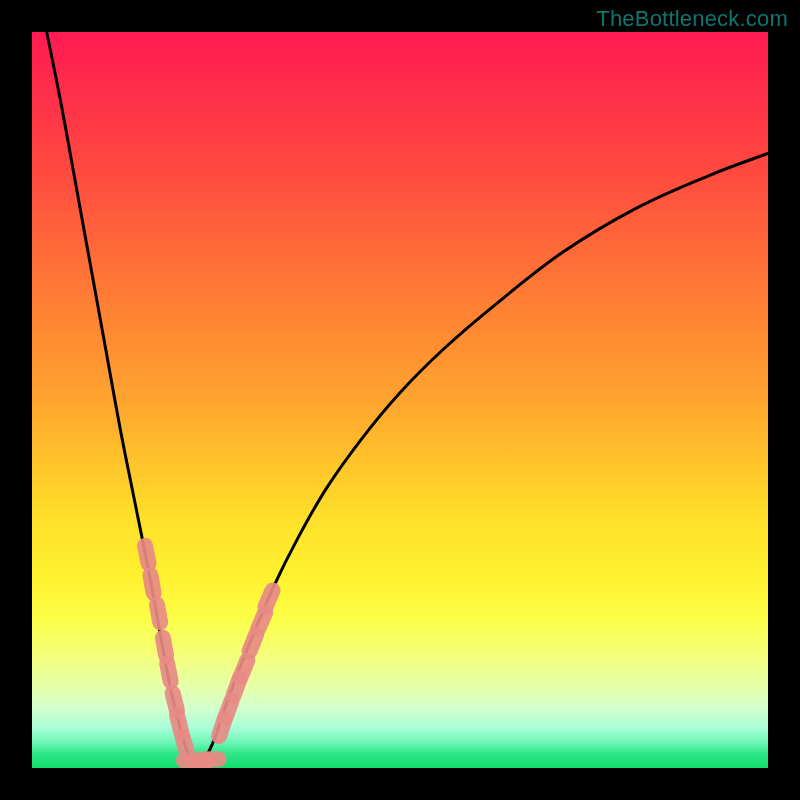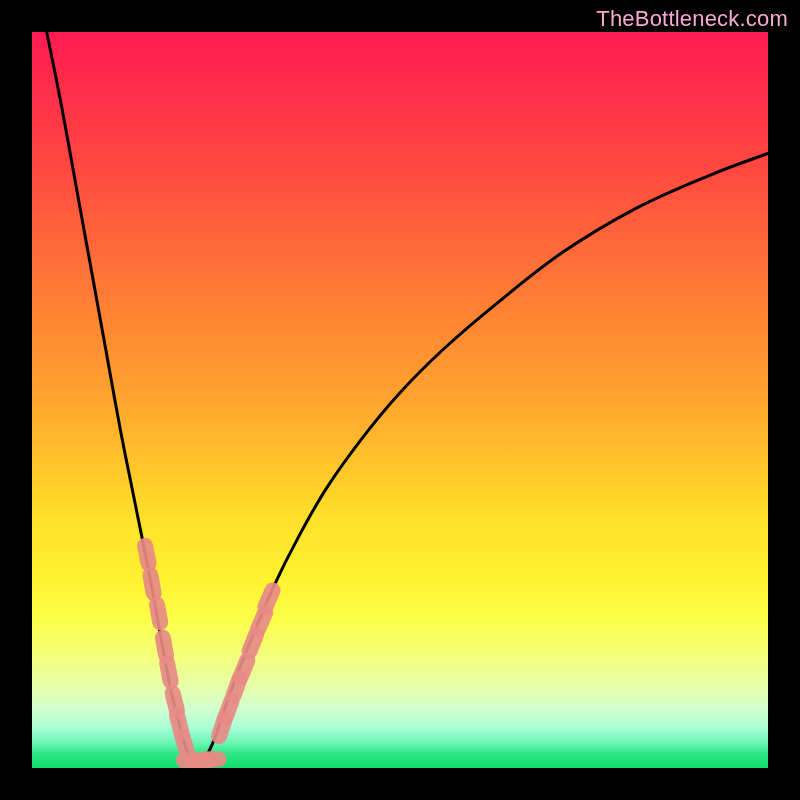--- a/index.html
+++ b/index.html
@@ -58,21 +58,21 @@
     position: absolute;
     left: 0;
     top: 0;
     width: 736px;
     height: 736px;
   }
   .watermark {
     position: absolute;
     top: 6px;
     right: 12px;
-    color: #f9a8d4;
+    color: #0f766e;
     font-size: 22px;
     font-weight: 500;
     letter-spacing: 0.2px;
     user-select: none;
   }
 </style>
 </head>
 <body>
 
 <div class="frame">

